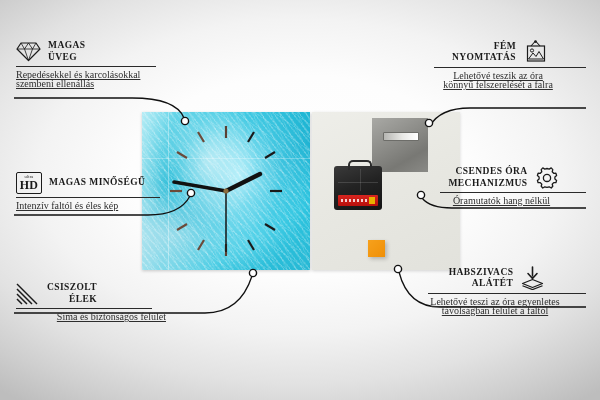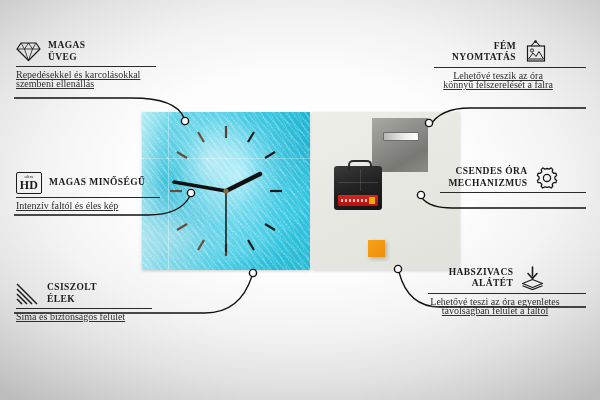--- a/index.html
+++ b/index.html
@@ -319,21 +319,21 @@
       <div class="lab-title">
         <div>MAGAS MINŐSÉGŰ</div>
       </div>
     </div>
     <div class="lab-rule" style="width:144px;"></div>
     <div class="lab-sub">
       <div>Intenzív faltól és éles kép</div>
     </div>
   </div>
 
-  <div class="label" style="left:16px; top:282px; width:150px;">
+  <div class="label" style="left:16px; top:282px; width:150px;text-align:right;">
     <div class="lab-head">
       <svg class="ico" width="24" height="22" viewBox="0 0 24 22">
         <g stroke="#1b1b1b" stroke-width="1.5">
           <line x1="1" y1="1" x2="21" y2="21"></line>
           <line x1="1" y1="6" x2="16" y2="21"></line>
           <line x1="1" y1="11" x2="11" y2="21"></line>
           <line x1="1" y1="16" x2="6" y2="21"></line>
         </g>
       </svg>
       <div class="lab-title">
@@ -373,20 +373,23 @@
       <div class="lab-title right">
         <div>CSENDES ÓRA</div>
         <div>MECHANIZMUS</div>
       </div>
       <svg class="ico" width="24" height="23" viewBox="0 0 24 23">
         <path d="M12,2.5 L14.2,3.1 L16.2,1.9 L17.8,3.6 L17.2,5.7 L18.7,7.3 L20.9,7.2 L21.6,9.5 L19.9,10.9 L19.9,13 L21.6,14.4 L20.9,16.7 L18.7,16.6 L17.2,18.2 L17.8,20.3 L16.2,22 L14.2,20.8 L12,21.4 L9.8,20.8 L7.8,22 L6.2,20.3 L6.8,18.2 L5.3,16.6 L3.1,16.7 L2.4,14.4 L4.1,13 L4.1,10.9 L2.4,9.5 L3.1,7.2 L5.3,7.3 L6.8,5.7 L6.2,3.6 L7.8,1.9 L9.8,3.1 Z" fill="none" stroke="#1b1b1b" stroke-width="1.3" stroke-linejoin="round"></path>
         <circle cx="12" cy="11.9" r="3.6" fill="none" stroke="#1b1b1b" stroke-width="1.3"></circle>
       </svg>
     </div>
     <div class="lab-rule" style="width:146px; margin-left:19px;"></div>
+    <div class="lab-sub right" style="padding-right:4px;">
+      <div>Óramutatók hang nélkül</div>
+    </div>
   </div>
 
   <div class="label" style="right:14px; top:266px; width:178px;">
     <div class="lab-head right">
       <div class="lab-title right">
         <div>HABSZIVACS</div>
         <div>ALÁTÉT</div>
       </div>
       <svg class="ico" width="25" height="24" viewBox="0 0 25 24">
         <path d="M12.5,1 L12.5,10 M12.5,12.5 L8,7.5 M12.5,12.5 L17,7.5" fill="none" stroke="#1b1b1b" stroke-width="1.6" stroke-linecap="round"></path>

